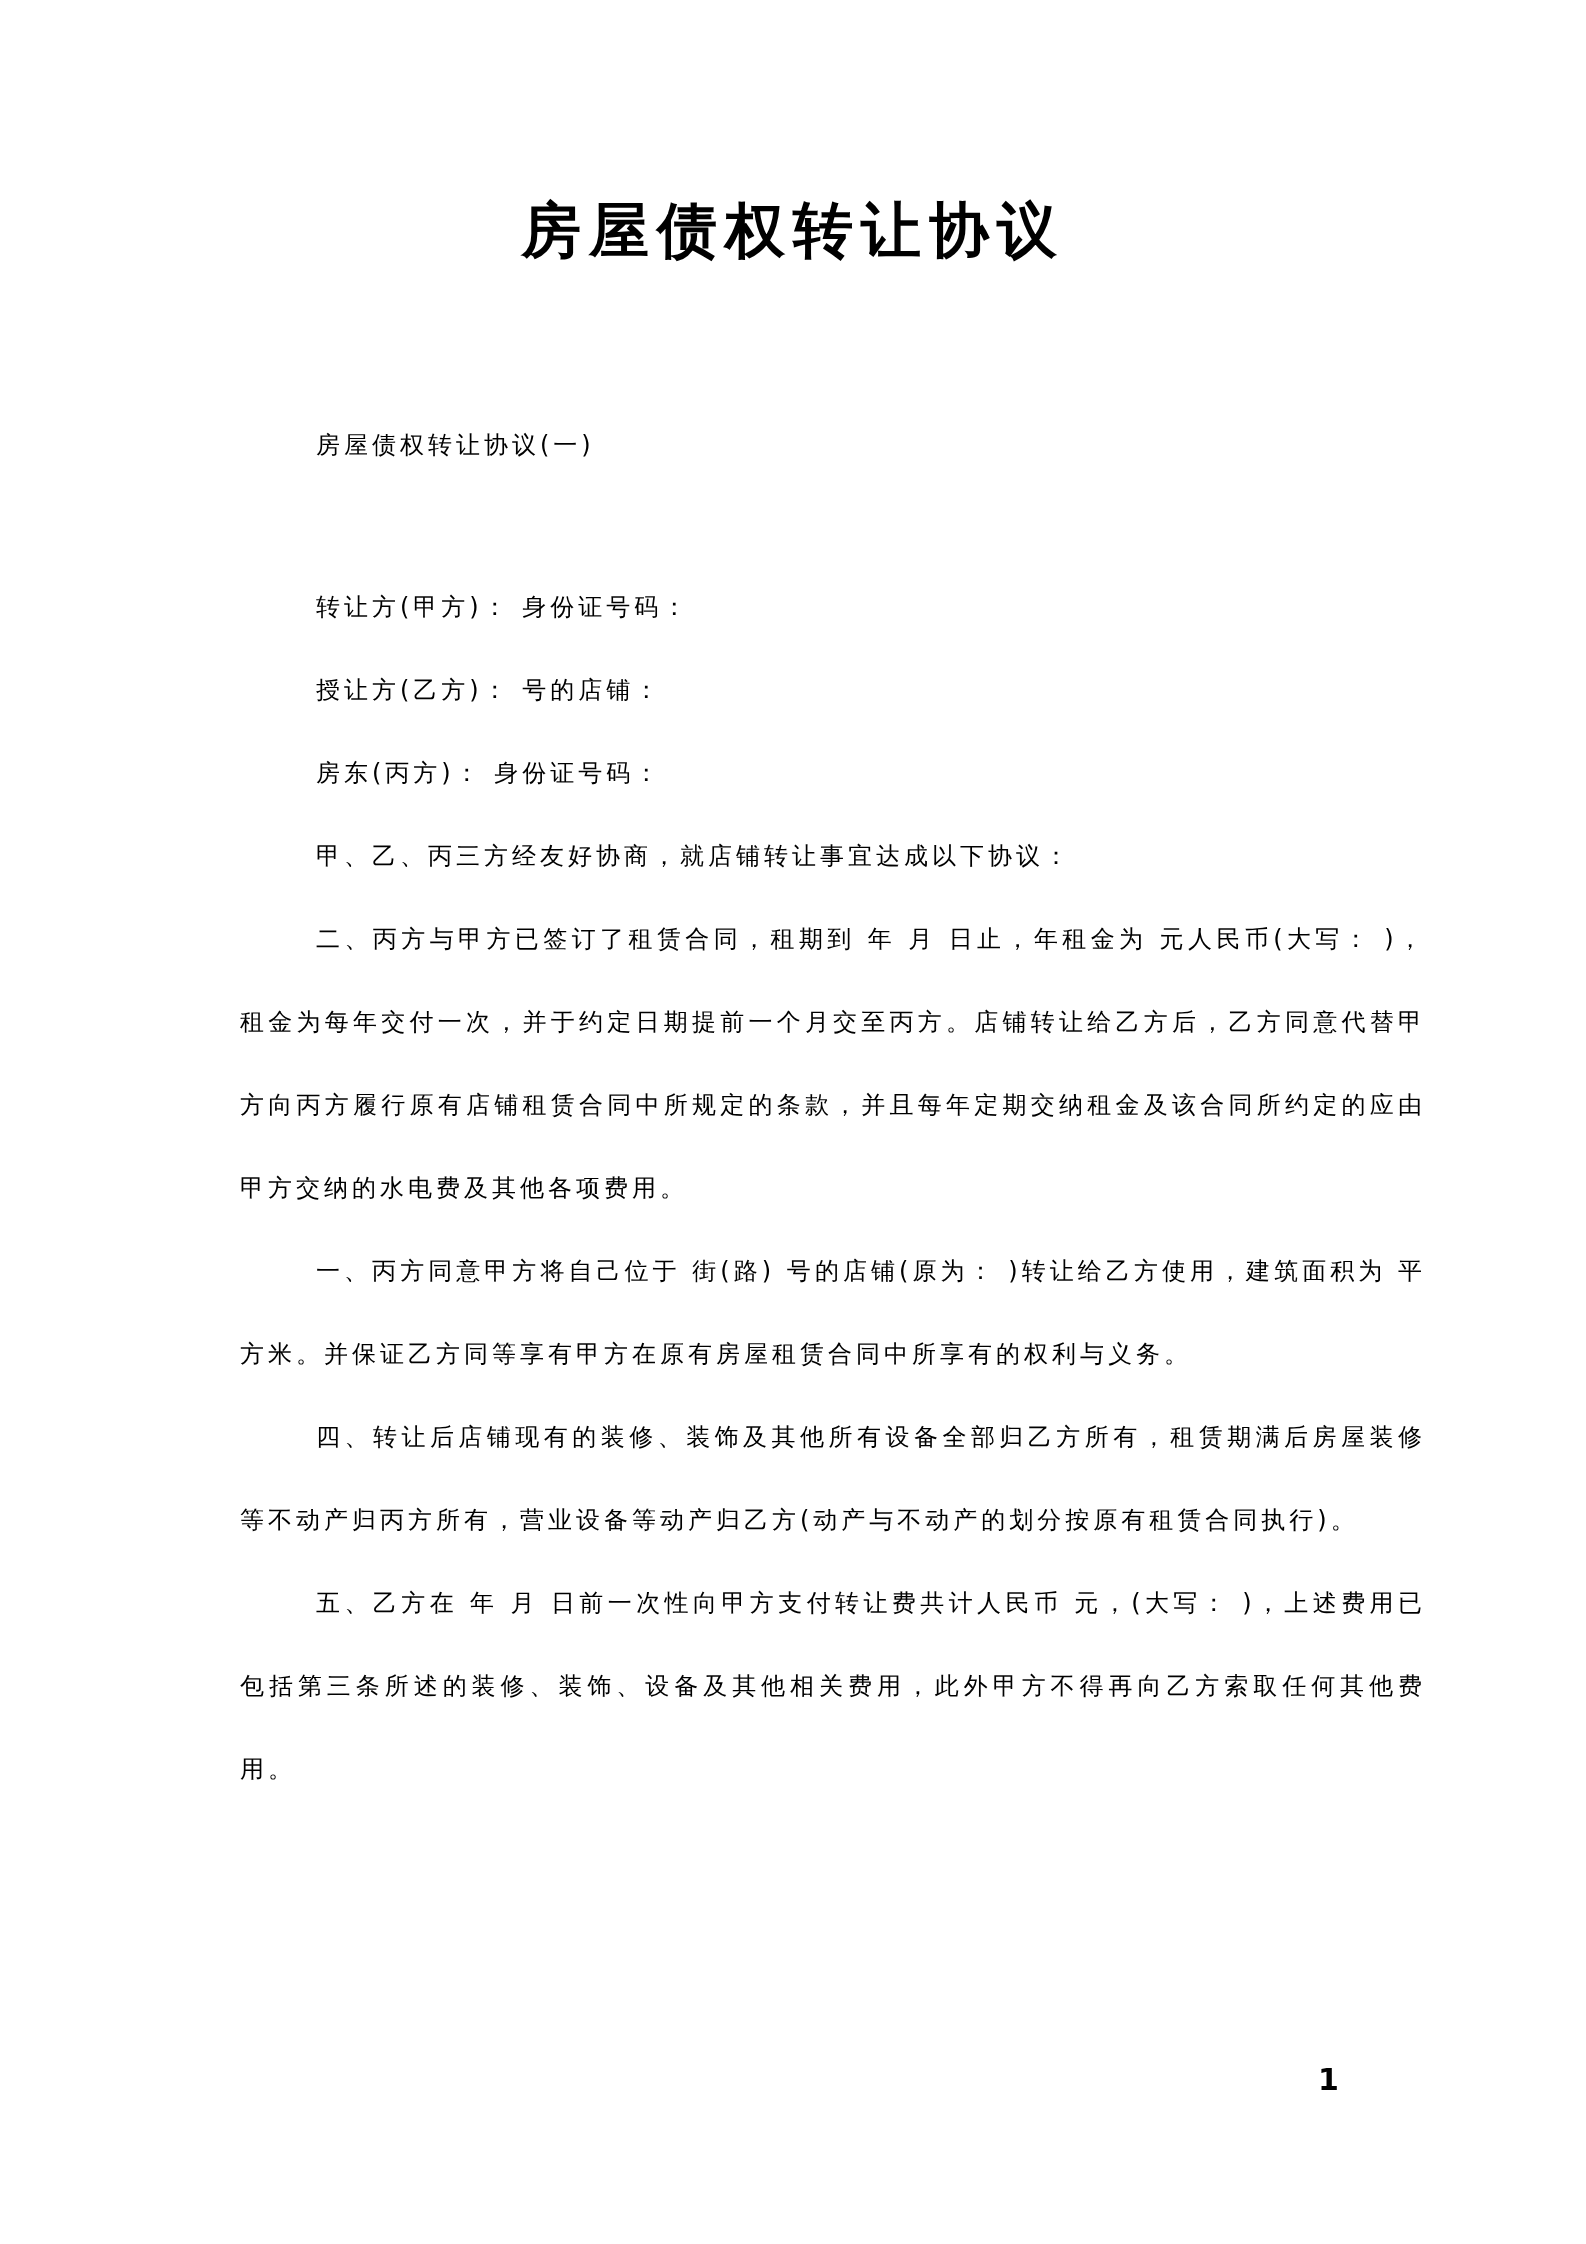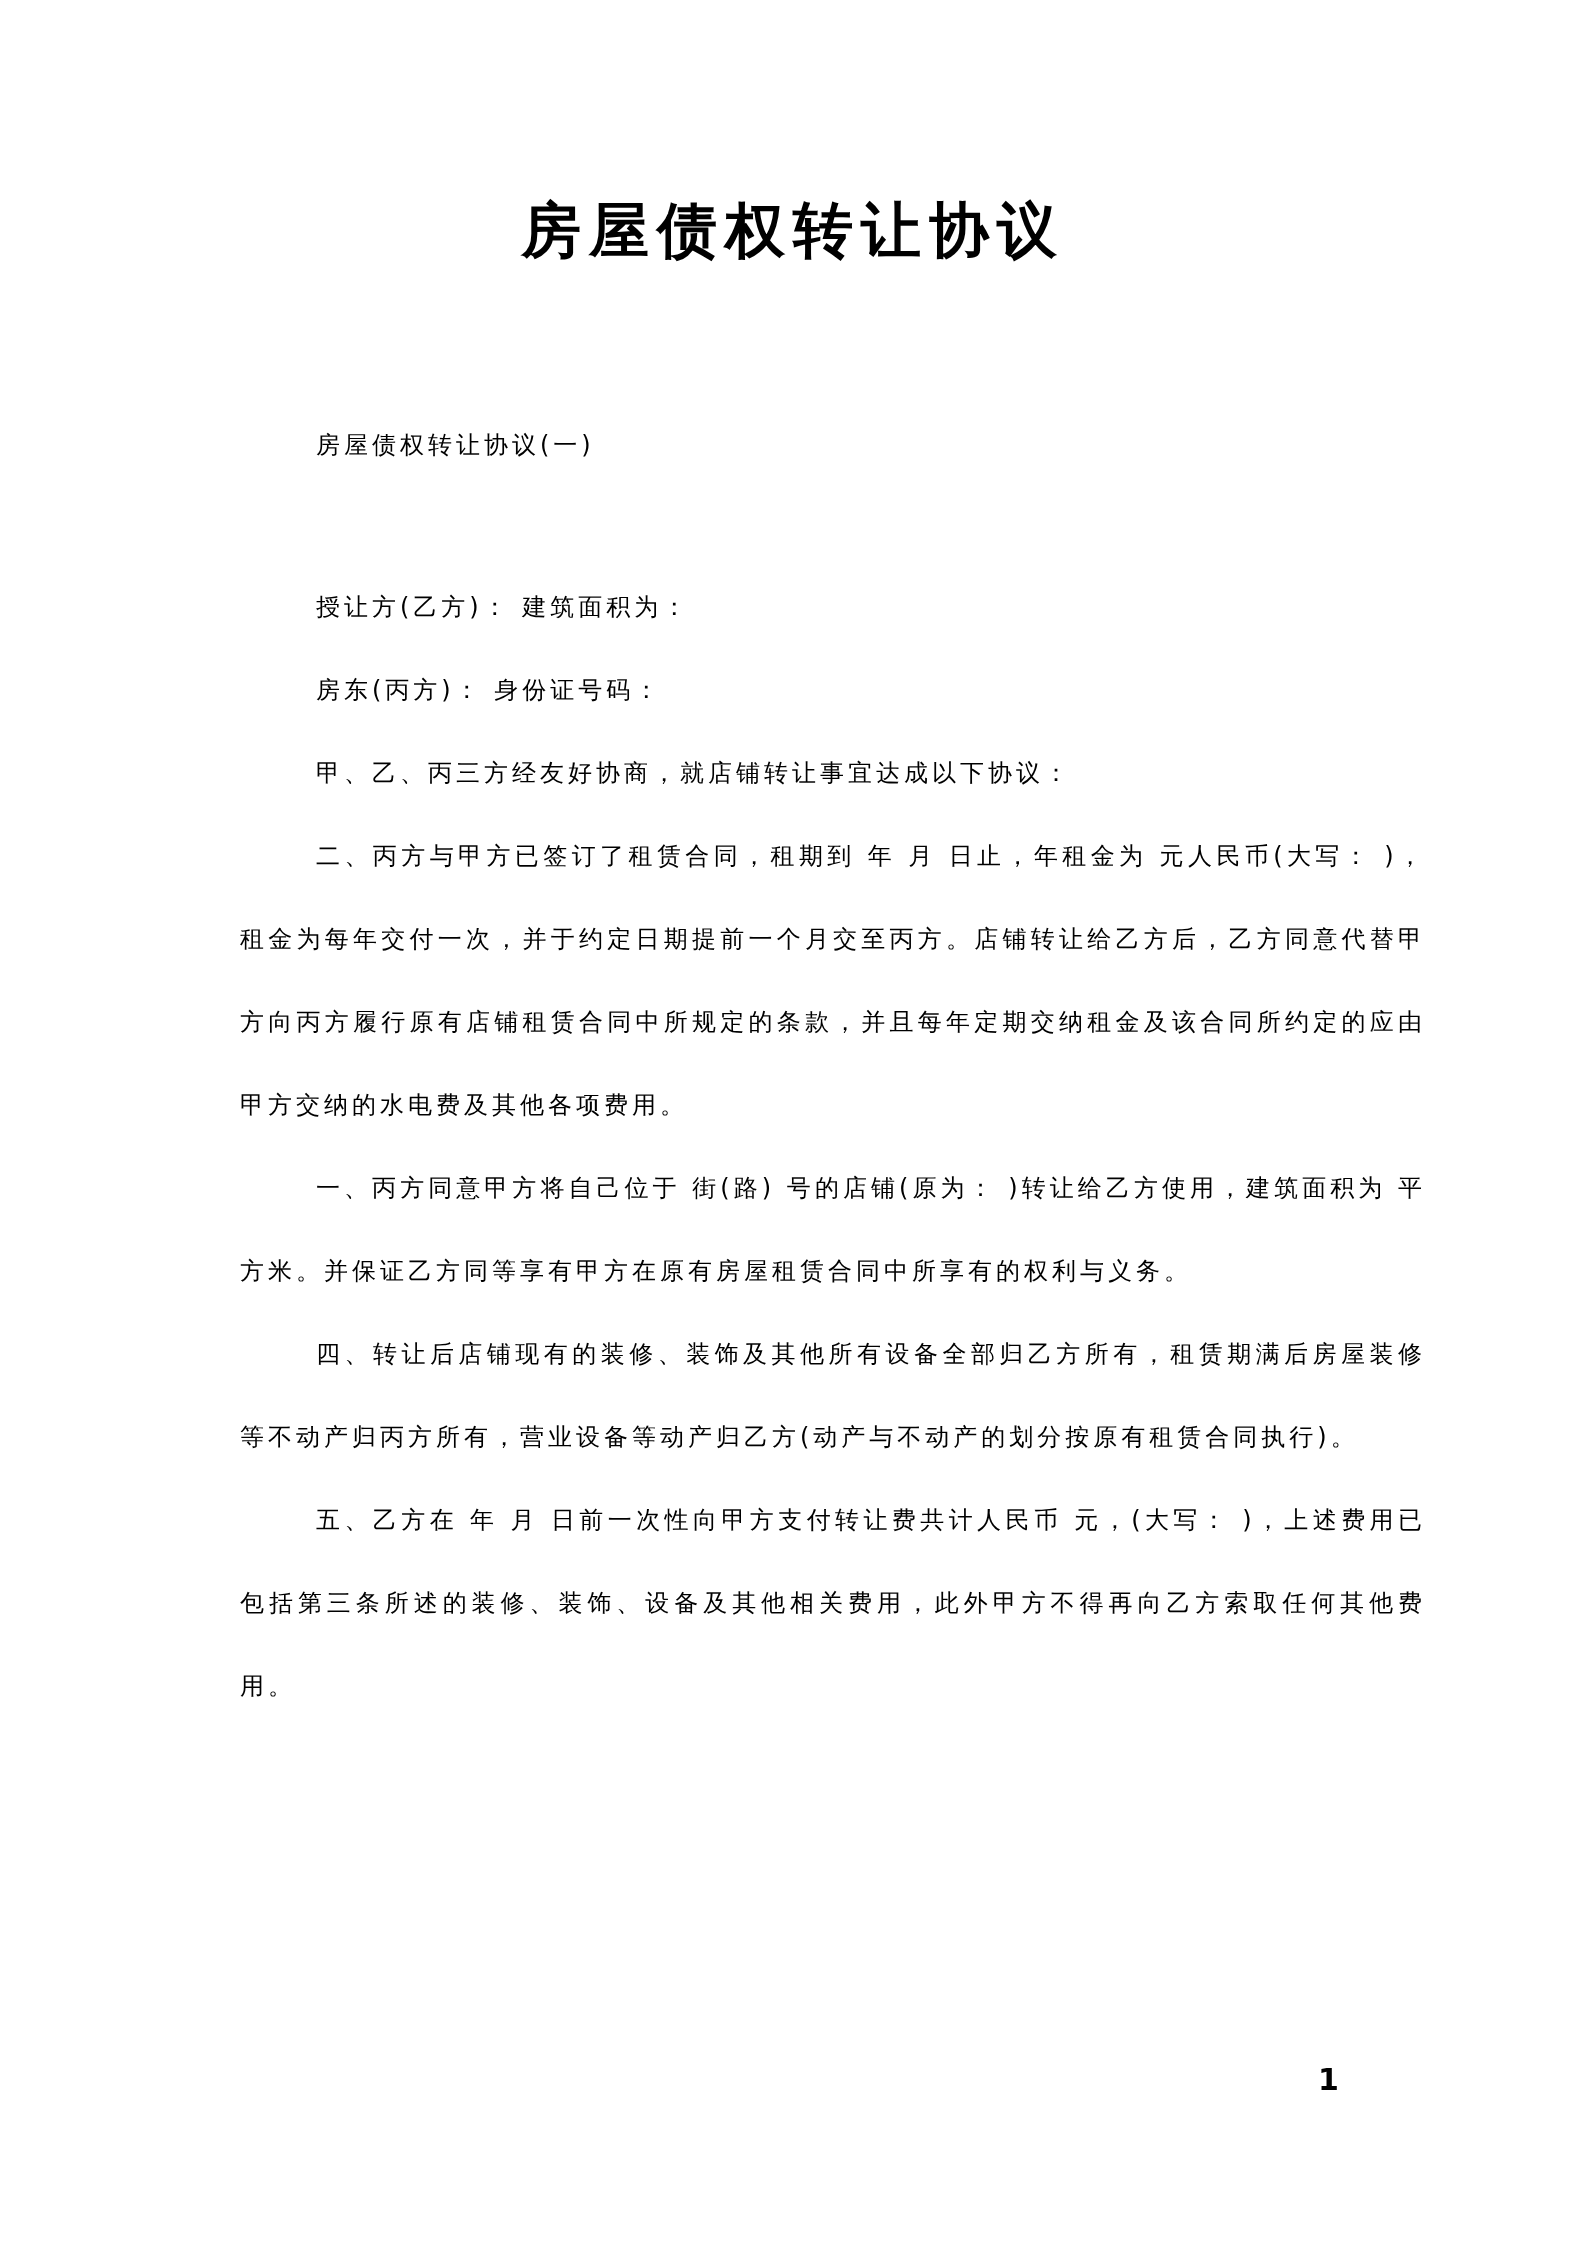--- a/index.html
+++ b/index.html
@@ -66,21 +66,22 @@
 
 <div class="page">
 
   <h1 class="doc-title">房屋债权转让协议</h1>
 
   <div class="subtitle-block">
     <p class="para">房屋债权转让协议(一)</p>
   </div>
 
   <div class="body-block">
-    <p class="para">授让方(乙方)： 建筑面积为：</p>
+    <p class="para">转让方(甲方)： 身份证号码：</p>
+    <p class="para">授让方(乙方)： 号的店铺：</p>
     <p class="para">房东(丙方)： 身份证号码：</p>
     <p class="para">甲、乙、丙三方经友好协商，就店铺转让事宜达成以下协议：</p>
     <p class="para">二、丙方与甲方已签订了租赁合同，租期到 年 月 日止，年租金为 元人民币(大写： )，租金为每年交付一次，并于约定日期提前一个月交至丙方。店铺转让给乙方后，乙方同意代替甲方向丙方履行原有店铺租赁合同中所规定的条款，并且每年定期交纳租金及该合同所约定的应由甲方交纳的水电费及其他各项费用。</p>
     <p class="para">一、丙方同意甲方将自己位于 街(路) 号的店铺(原为： )转让给乙方使用，建筑面积为 平方米。并保证乙方同等享有甲方在原有房屋租赁合同中所享有的权利与义务。</p>
     <p class="para">四、转让后店铺现有的装修、装饰及其他所有设备全部归乙方所有，租赁期满后房屋装修等不动产归丙方所有，营业设备等动产归乙方(动产与不动产的划分按原有租赁合同执行)。</p>
     <p class="para">五、乙方在 年 月 日前一次性向甲方支付转让费共计人民币 元，(大写： )，上述费用已包括第三条所述的装修、装饰、设备及其他相关费用，此外甲方不得再向乙方索取任何其他费用。</p>
   </div>
 
   <div class="page-number">1</div>
 

